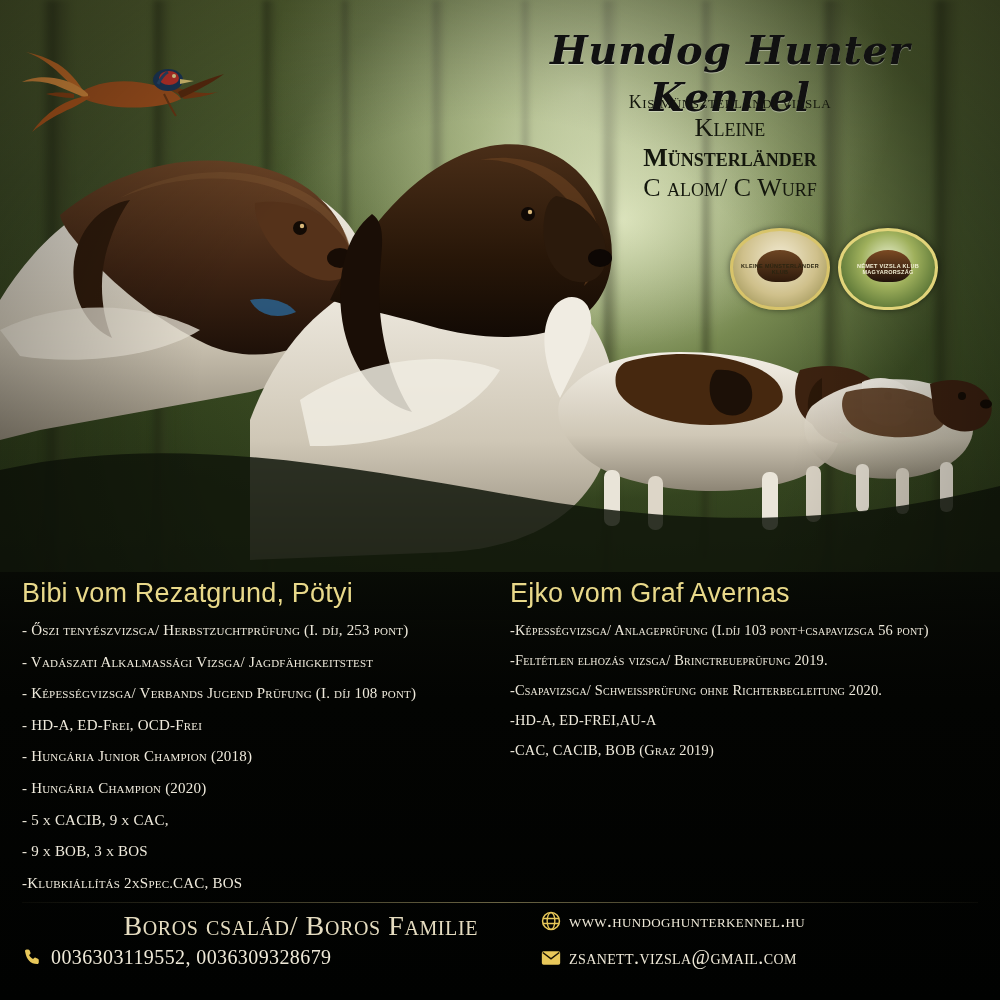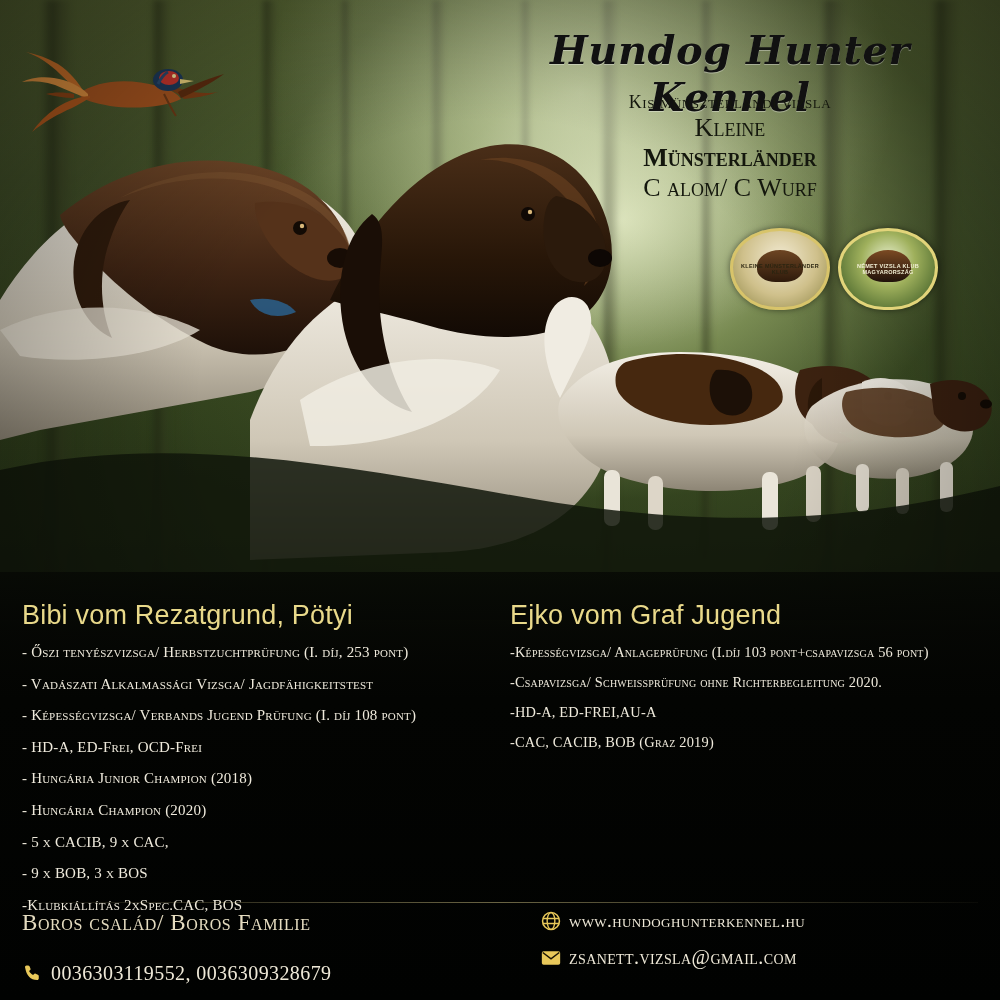--- a/index.html
+++ b/index.html
@@ -152,21 +152,21 @@
   
   .content-panel {
     position: absolute;
     left: 0; right: 0;
     top: 572px;
     bottom: 0;
     background: linear-gradient(180deg, rgba(6,8,4,0.80) 0%, rgba(4,5,3,0.93) 14%, #030402 30%, #010201 100%);
   }
   .cols {
     position: absolute;
-    top: 28px;
+    top: 6px;
     left: 0; right: 0;
     display: flex;
   }
   .col {
     width: 50%;
     padding: 0 22px;
     box-sizing: border-box;
   }
   .col.right { padding-left: 10px; }
   .dog-name {
@@ -208,23 +208,24 @@
     left: 0; right: 0;
     top: 338px;
     display: flex;
   }
   .footer-col { width: 50%; padding: 0 22px; box-sizing: border-box; }
   .footer-col.right { padding-left: 40px; }
   .family {
     color: #e5dcc0;
     font-family: "Liberation Serif", serif;
     font-variant: small-caps;
-    font-size: 23px;
+    font-size: 28px;
     letter-spacing: 0.6px;
-    margin-bottom: 26px;
+    margin-bottom: 4px;
+    text-align: right;
   }
   .contact-row {
     display: flex;
     align-items: flex-end;
     gap: 7px;
     margin-bottom: 14px;
   }
   .contact-row .txt {
     color: #efe9d8;
     font-family: "Liberation Serif", serif;
@@ -385,23 +386,24 @@
           <li>- HD-A, ED-Frei, OCD-Frei</li>
           <li>- Hungária Junior Champion (2018)</li>
           <li>- Hungária Champion (2020)</li>
           <li>- 5 x CACIB, 9 x CAC,</li>
           <li>- 9 x BOB, 3 x BOS</li>
           <li>-Klubkiállítás 2xSpec.CAC, BOS</li>
         </ul>
       </div>
 
       <div class="col right">
-        <div class="dog-name">Ejko vom Graf Jugend</div>
+        <div class="dog-name">Ejko vom Graf Avernas</div>
         <ul class="ach">
           <li>-Képességvizsga/ Anlageprüfung (I.díj 103 pont+csapavizsga 56 pont)</li>
+          <li>-Feltétlen elhozás vizsga/ Bringtreueprüfung 2019.</li>
           <li>-Csapavizsga/ Schweissprüfung ohne Richterbegleitung 2020.</li>
           <li>-HD-A, ED-FREI,AU-A</li>
           <li>-CAC, CACIB, BOB (Graz 2019)</li>
         </ul>
       </div>
     </div>
 
     <div class="hr"></div>
 
     <div class="footer">

